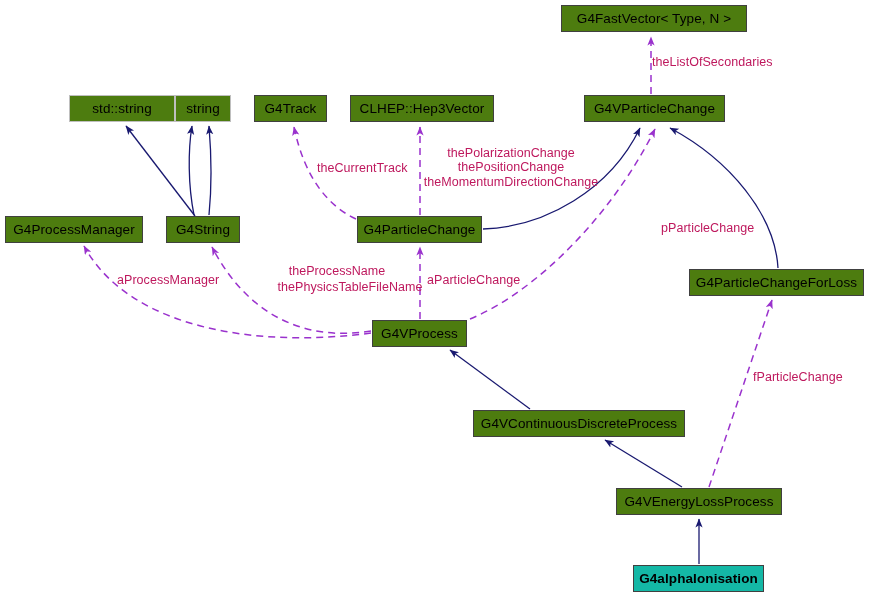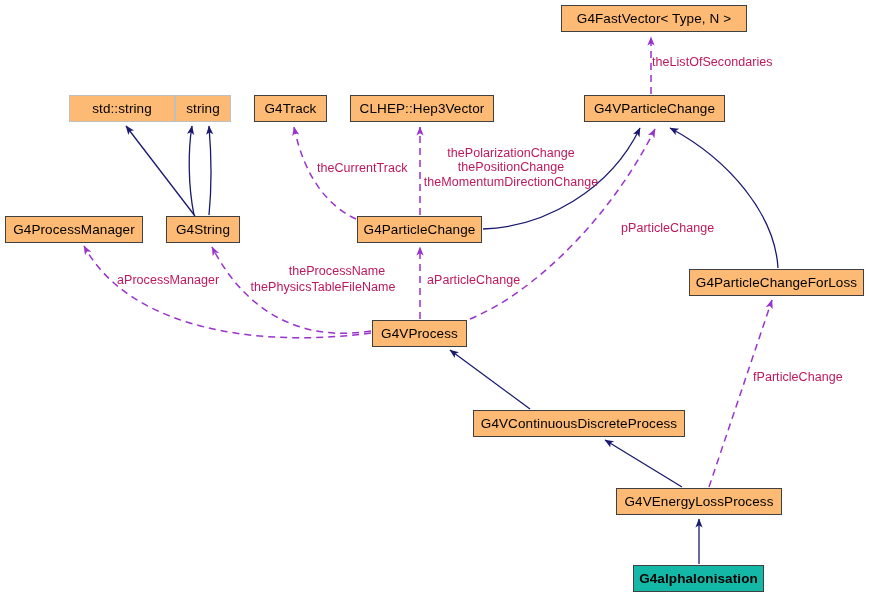--- a/index.html
+++ b/index.html
@@ -20,21 +20,21 @@
     position: absolute;
     left: 0;
     top: 0;
     width: 869px;
     height: 597px;
     pointer-events: none;
   }
   .node {
     position: absolute;
     box-sizing: border-box;
-    background: #fdba74;
+    background: #4d7c0f;
     border: 1px solid #404040;
     color: #000000;
     font-size: 13.5px;
     line-height: 1;
     display: flex;
     align-items: center;
     justify-content: center;
     white-space: nowrap;
     letter-spacing: 0.1px;
     z-index: 5;
@@ -164,25 +164,25 @@
   <div class="edge-label" style="left:652px; top:55px;">theListOfSecondaries</div>
 
   <div class="edge-label" style="left:317px; top:161px;">theCurrentTrack</div>
 
   <div class="edge-label center" style="left:419px; top:146px; width:184px;">thePolarizationChange</div>
 
   <div class="edge-label center" style="left:419px; top:160px; width:184px;">thePositionChange</div>
 
   <div class="edge-label center" style="left:419px; top:175px; width:184px;">theMomentumDirectionChange</div>
 
-  <div class="edge-label" style="left:621px; top:221px;">pParticleChange</div>
+  <div class="edge-label" style="left:661px; top:221px;">pParticleChange</div>
 
   <div class="edge-label" style="left:117px; top:273px;">aProcessManager</div>
 
   <div class="edge-label center" style="left:258px; top:264px; width:158px;">theProcessName</div>
 
-  <div class="edge-label center" style="left:244px; top:280px; width:158px;">thePhysicsTableFileName</div>
+  <div class="edge-label center" style="left:271px; top:280px; width:158px;">thePhysicsTableFileName</div>
 
   <div class="edge-label" style="left:427px; top:273px;">aParticleChange</div>
 
   <div class="edge-label" style="left:753px; top:370px;">fParticleChange</div>
 
 </div>
 
 </body></html>

